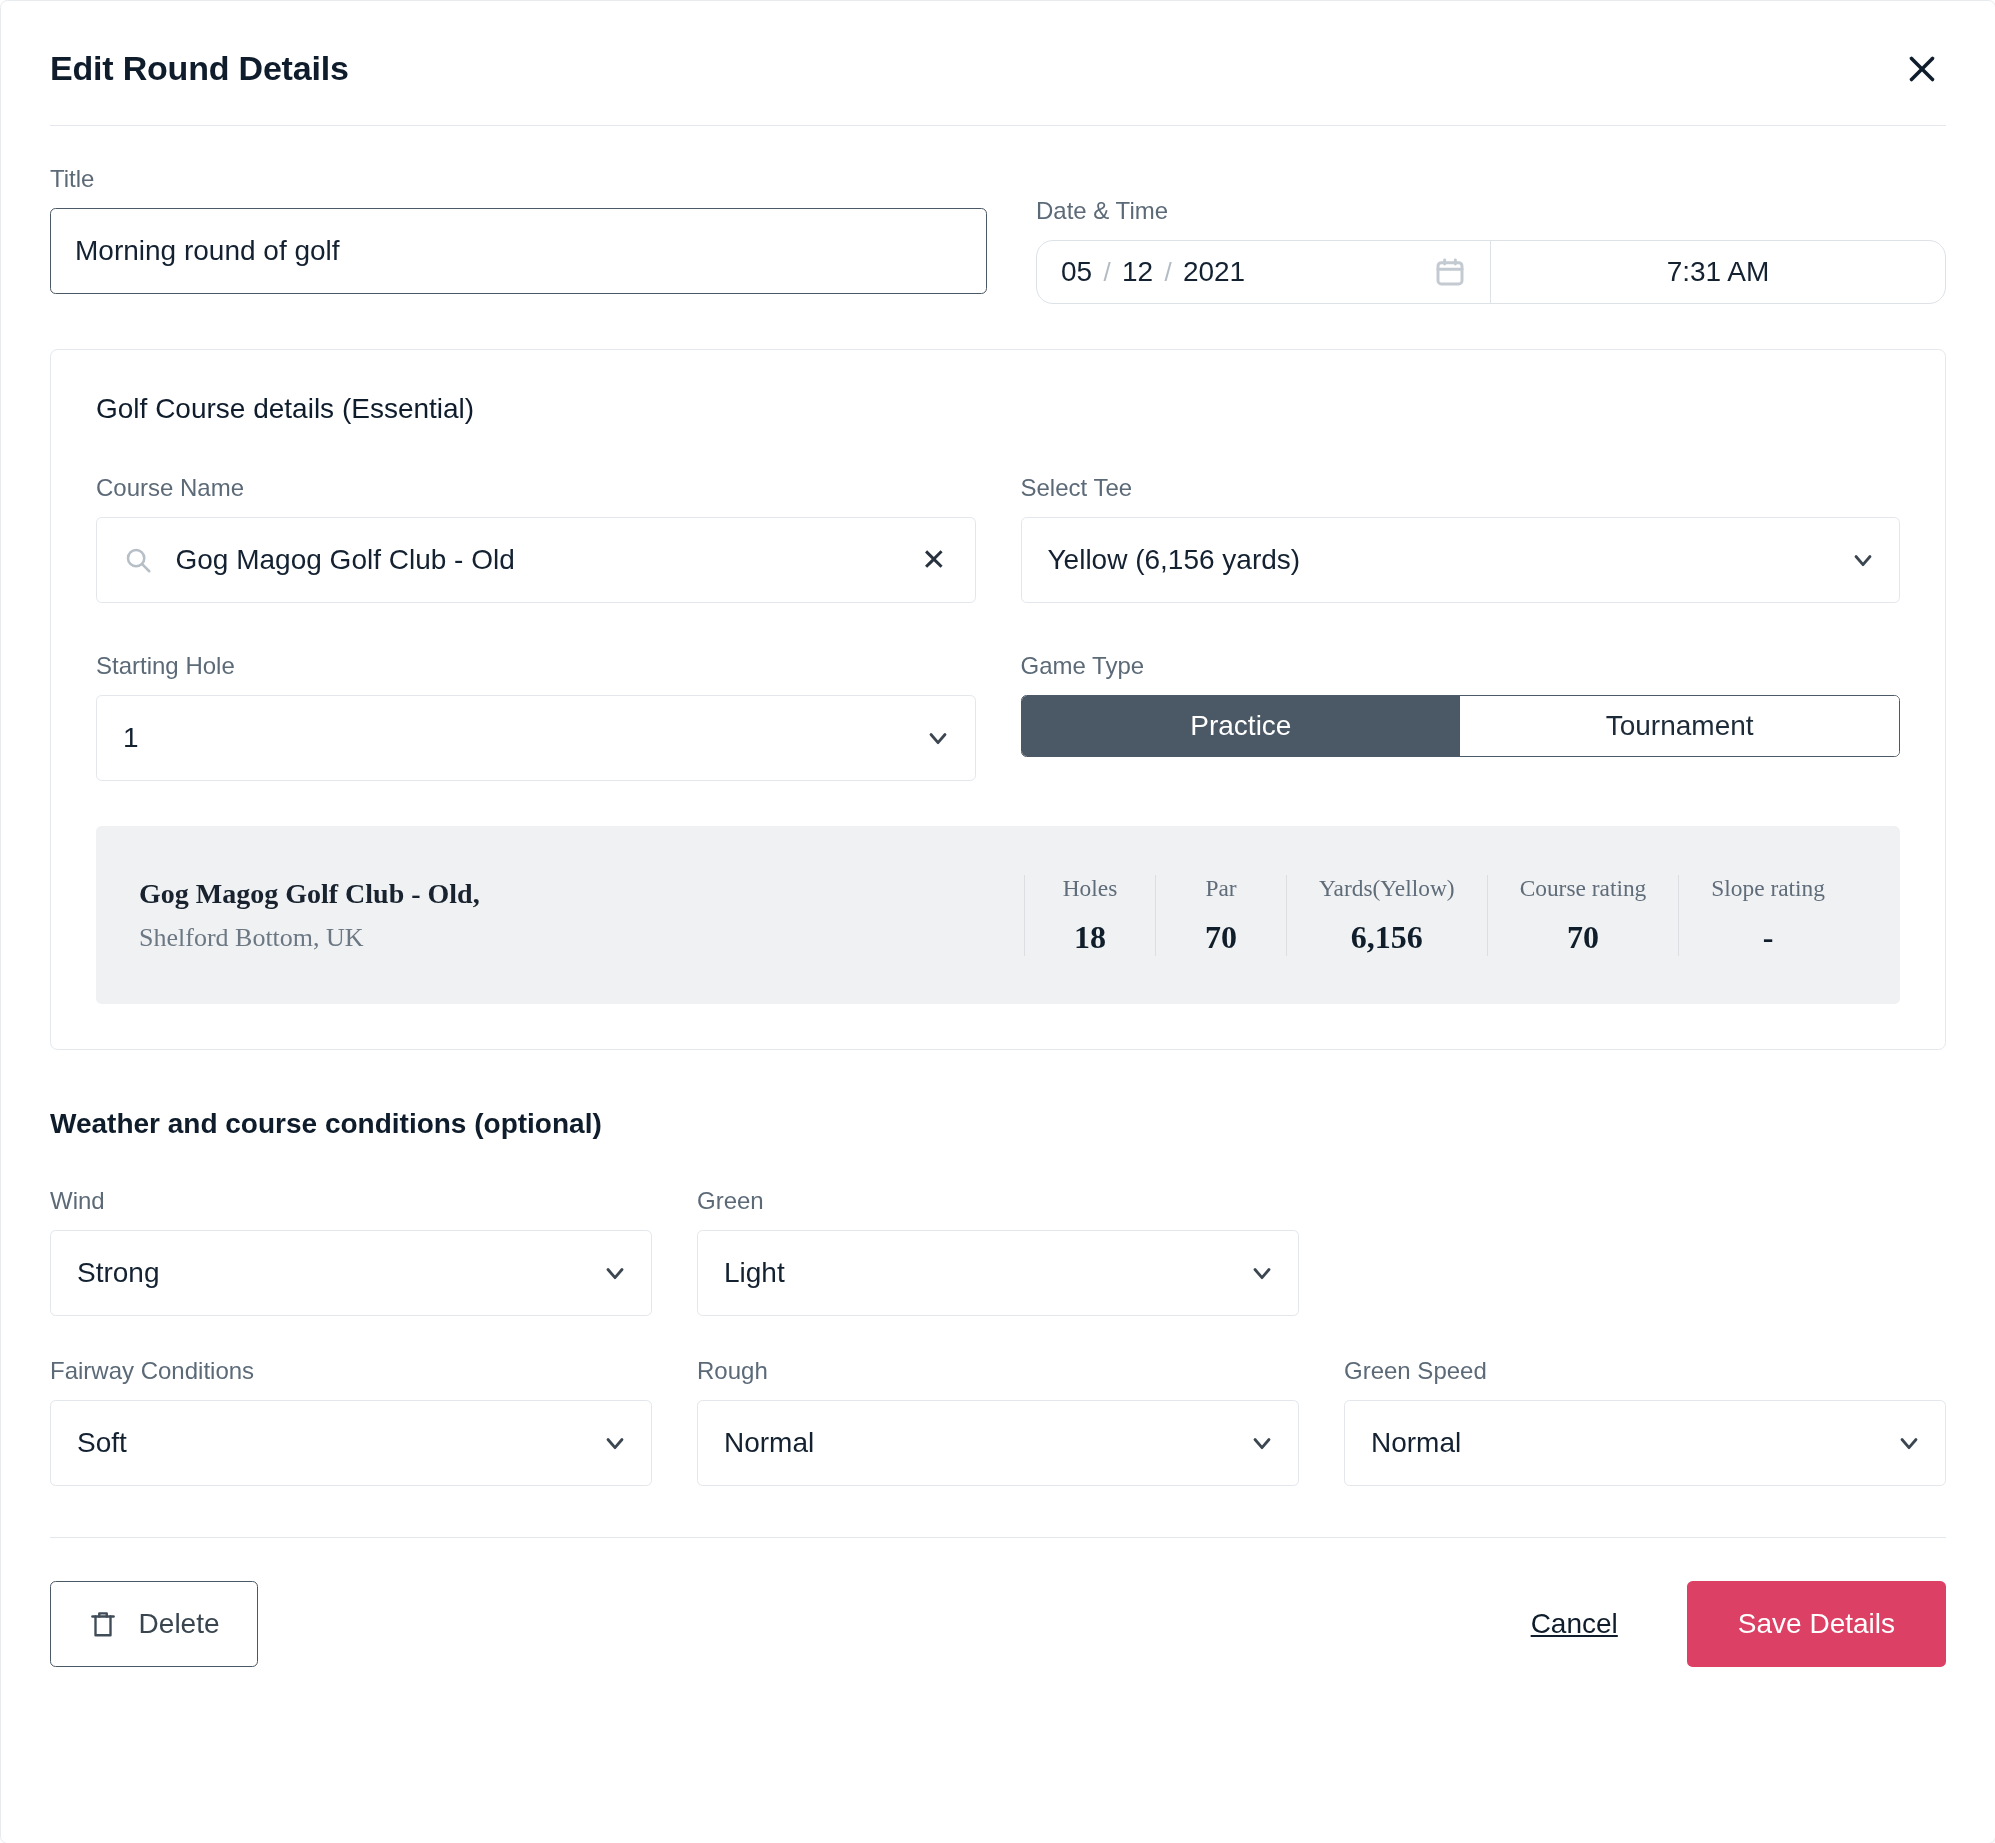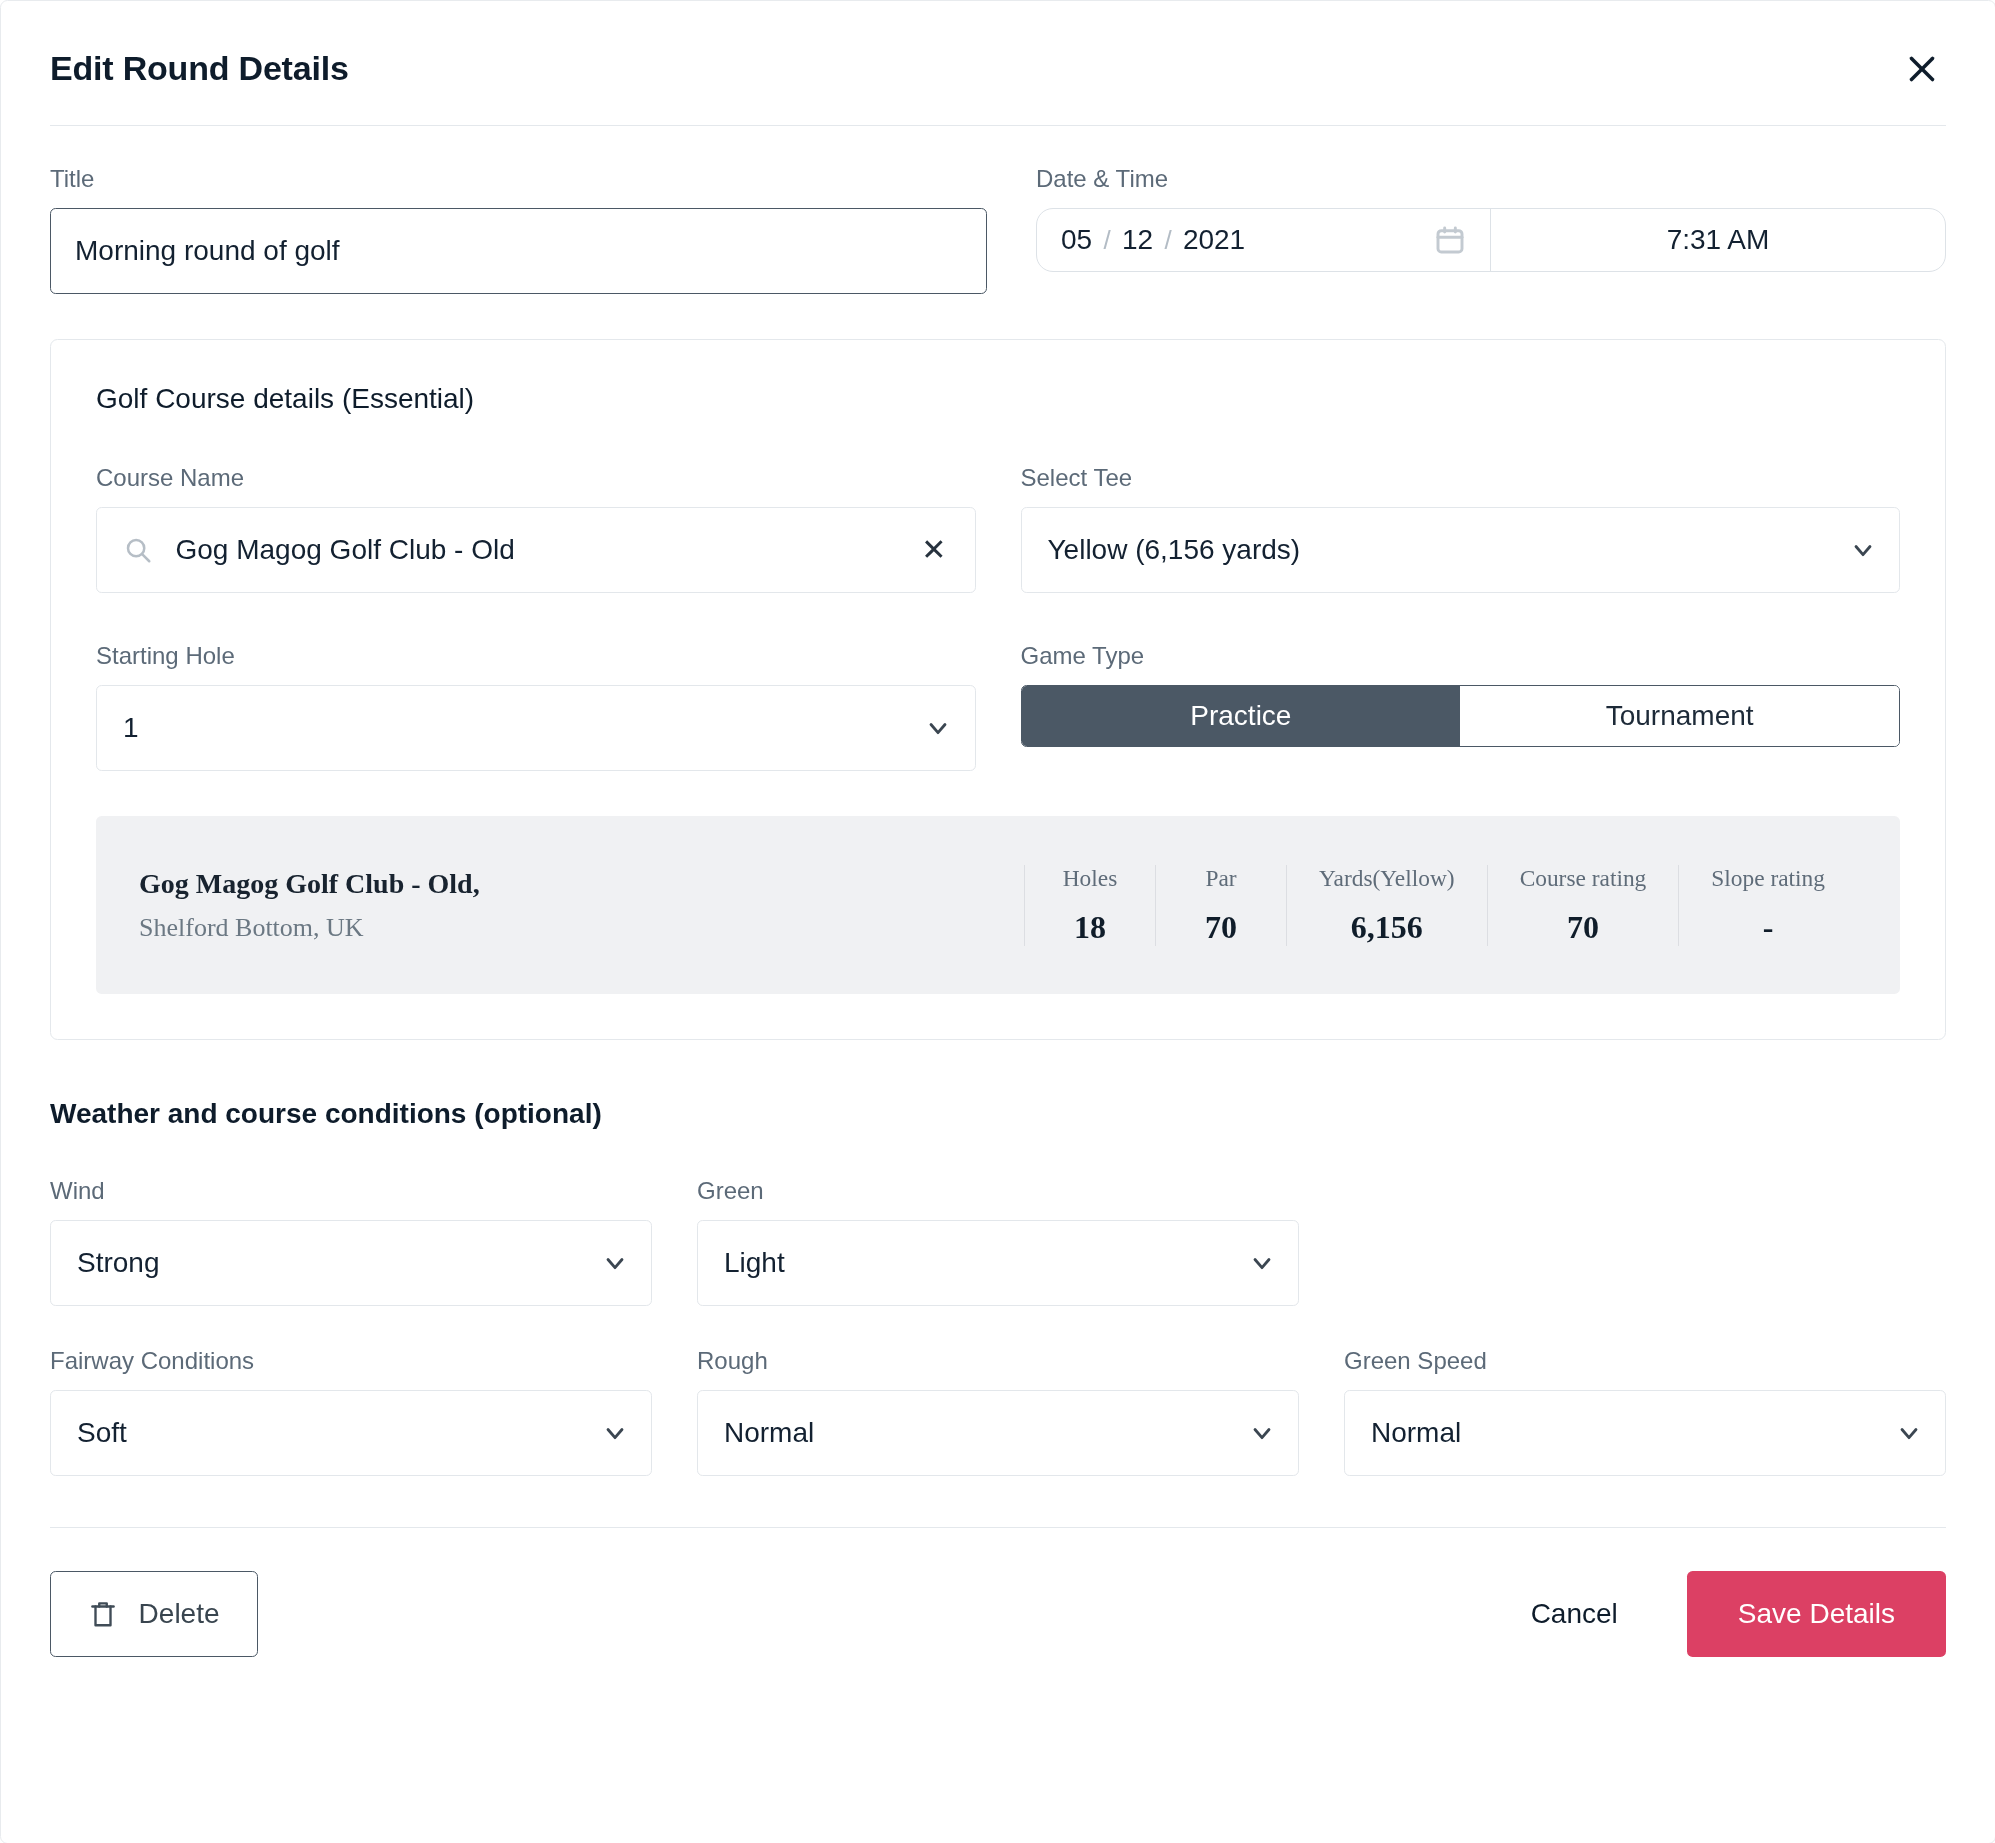--- a/index.html
+++ b/index.html
@@ -64,21 +64,21 @@
     outline: none;
   }
 
   
   .row-top {
     display: flex;
     gap: 49px;
     padding-top: 39px;
   }
   .col-title { width: 937px; }
-  .col-date  { flex: 1; }
+  .col-date  { flex: 1; margin-top: 32px; }
 
   .datetime-box {
     display: flex;
     height: 64px;
     border: 1.9px solid #dde2e7;
     border-radius: 17px;
     background: #fff;
     overflow: hidden;
   }
   .date-part {
@@ -236,20 +236,21 @@
     font-family: "Liberation Sans", sans-serif;
   }
   .footer-right { display: flex; align-items: center; gap: 52px; }
   .btn-cancel {
     background: none; border: none;
     font-size: 28px;
     color: #0e1c2b;
     cursor: pointer;
     padding: 13px 17px;
     font-family: "Liberation Sans", sans-serif;
+    text-decoration: underline;
   }
   .btn-save {
     background: #dc4064;
     color: #fff;
     border: none;
     border-radius: 5.6px;
     height: 86px;
     padding: 0 51px;
     font-size: 28px;
     cursor: pointer;

